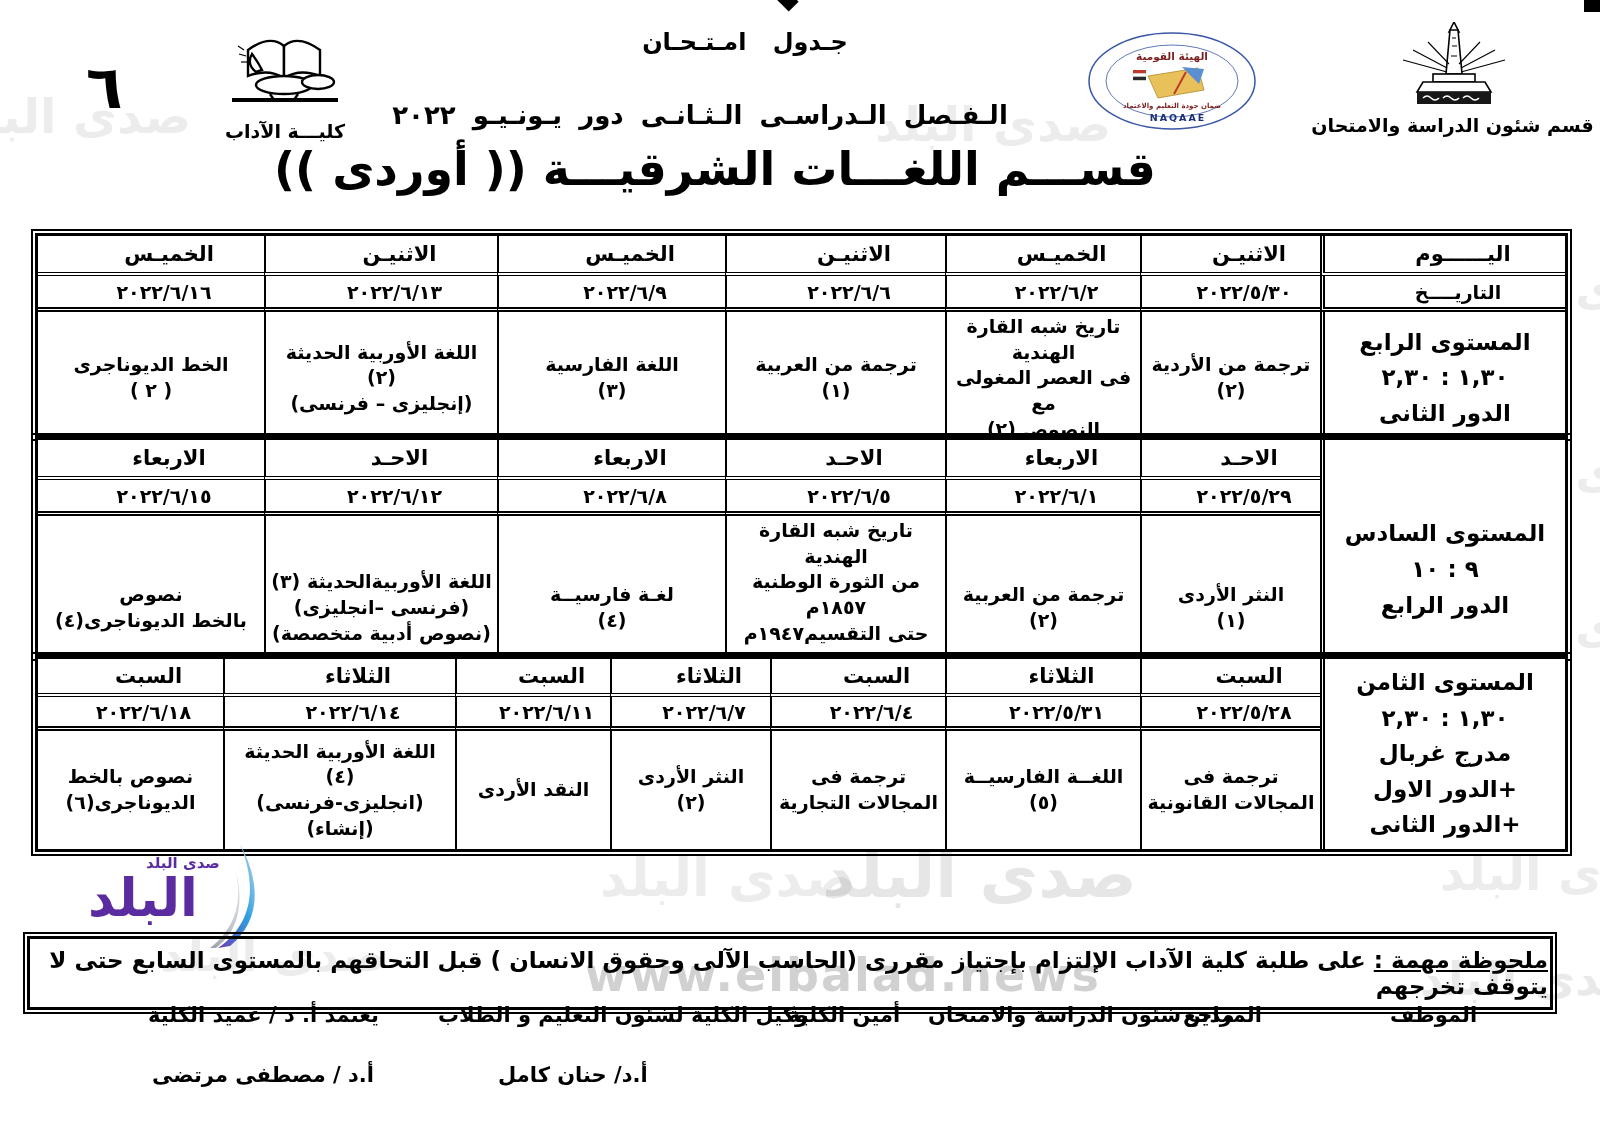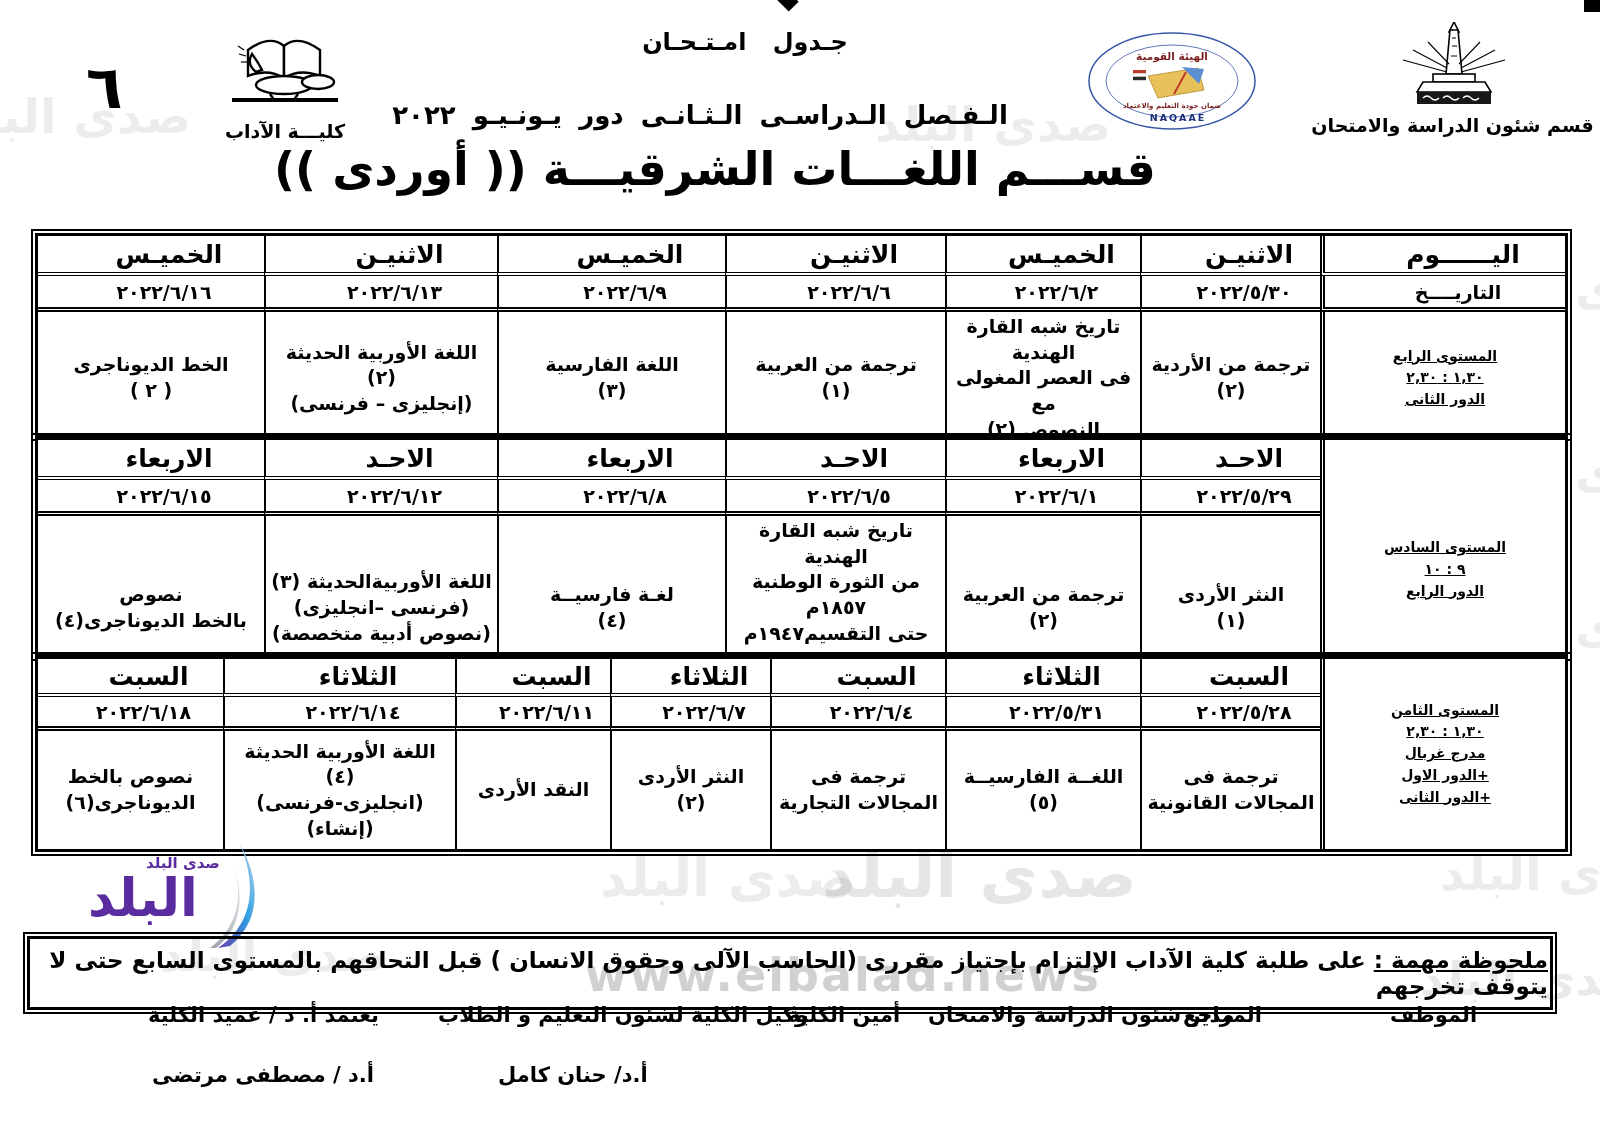--- a/index.html
+++ b/index.html
@@ -22,24 +22,24 @@
   .naqaae{top:30px;left:1086px;}
   
   .wm{position:absolute;font-weight:bold;color:#1a1a1a;white-space:nowrap;pointer-events:none;}
   .wm-url{position:absolute;left:585px;top:948px;font-size:46px;font-weight:bold;
           color:#9a9a9a;opacity:.45;letter-spacing:2px;direction:ltr;}
   
   .section{position:absolute;left:35px;width:1527px;display:grid;direction:rtl;
            border:3px solid #000;outline:2px solid #000;outline-offset:2px;background:#fff;}
   .cell{display:flex;align-items:center;justify-content:center;text-align:center;
         white-space:pre-line;font-weight:bold;border-left:2px solid #000;padding:2px 4px;box-sizing:border-box;}
-  .hday{font-size:25px;border-bottom:4px double #000;padding-left:40px;}
+  .hday{font-size:21px;border-bottom:4px double #000;padding-left:40px;}
   .hdate{font-size:19px;border-bottom:5px double #000;padding-left:30px;}
   .subj{font-size:19px;line-height:1.35;}
-  .level{font-size:14px;line-height:1.55;text-decoration:underline;}
+  .level{font-size:23px;line-height:1.55;}
   .corner{border-left:5px double #000;}
   .last{border-left:none;}
   
   .notebox{left:27px;top:936px;width:1516px;border:3px solid #000;outline:2px solid #000;outline-offset:2px;
            padding:8px 2px;font-size:23px;font-weight:bold;text-align:right;background:transparent;}
   .note-label{text-decoration:underline;}
   
   .sig{position:absolute;font-size:21px;font-weight:bold;white-space:nowrap;}
   
   .sada{top:840px;left:88px;width:190px;height:110px;}

